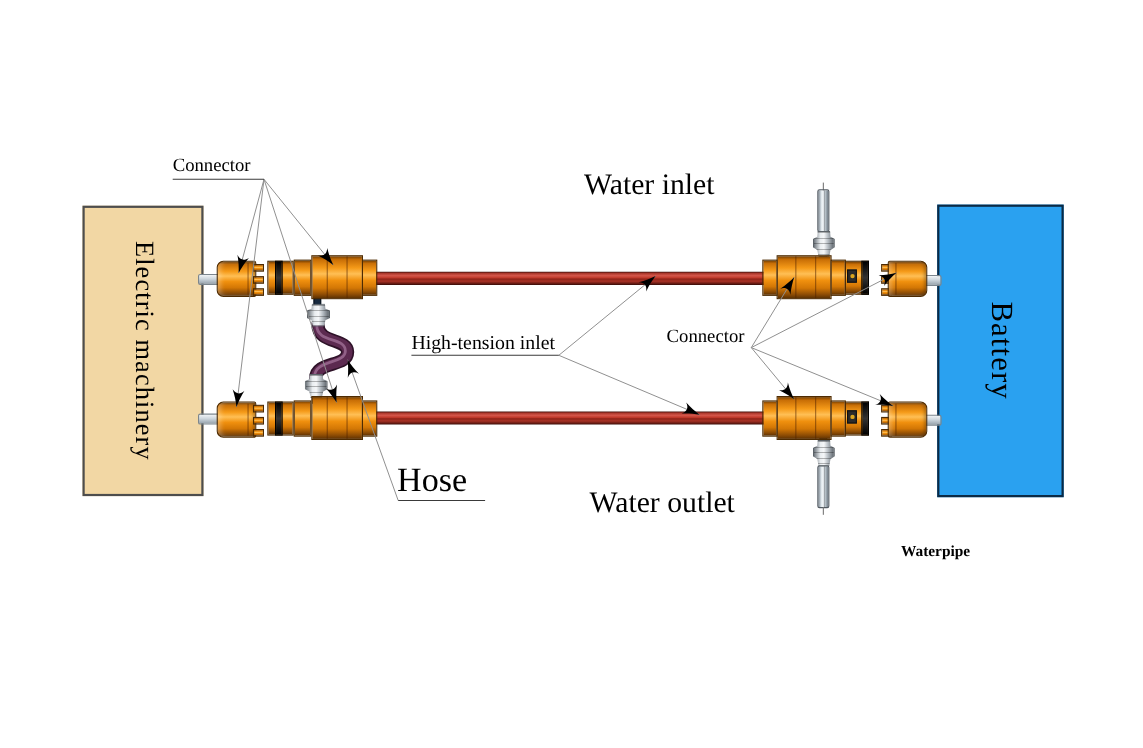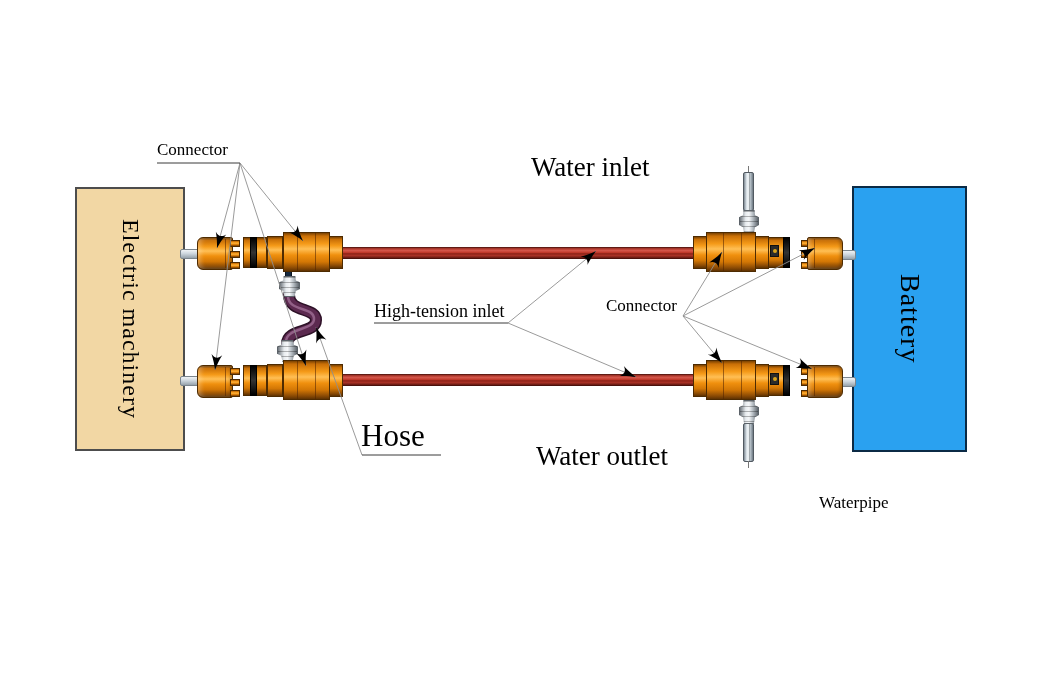--- a/index.html
+++ b/index.html
@@ -41,21 +41,21 @@
     background:linear-gradient(90deg,#7f8a94,#dfe7ec 30%,#f2f6f8 46%,#c2ccd3 66%,#6e7a84);}
   .pipe::after{content:"";position:absolute;left:50%;top:0;width:1px;height:100%;background:rgba(0,0,0,.22);}
   .dark-stub{width:7px;background:#16293f;border:1px solid #0a1420;box-sizing:border-box;z-index:2;}
   .thin-line{width:1px;background:#777;z-index:2;}
   
   .lbl{white-space:nowrap;z-index:12;line-height:1.1;}
   .lbl-connector{font-size:17px;}
   .lbl-water{font-size:27px;}
   .lbl-htw{font-size:18px;}
   .lbl-hose{font-size:31px;}
-  .lbl-waterpipe{font-size:17px;}
+  .lbl-waterpipe{font-size:14px;font-weight:bold;}
   
   #hose-layer{left:0;top:0;z-index:1;pointer-events:none;}
   #overlay{left:0;top:0;z-index:10;pointer-events:none;}
 </style>
 </head>
 <body>
 
 <div id="canvas">
 
   <svg id="hose-layer" class="abs" width="1039" height="680">

